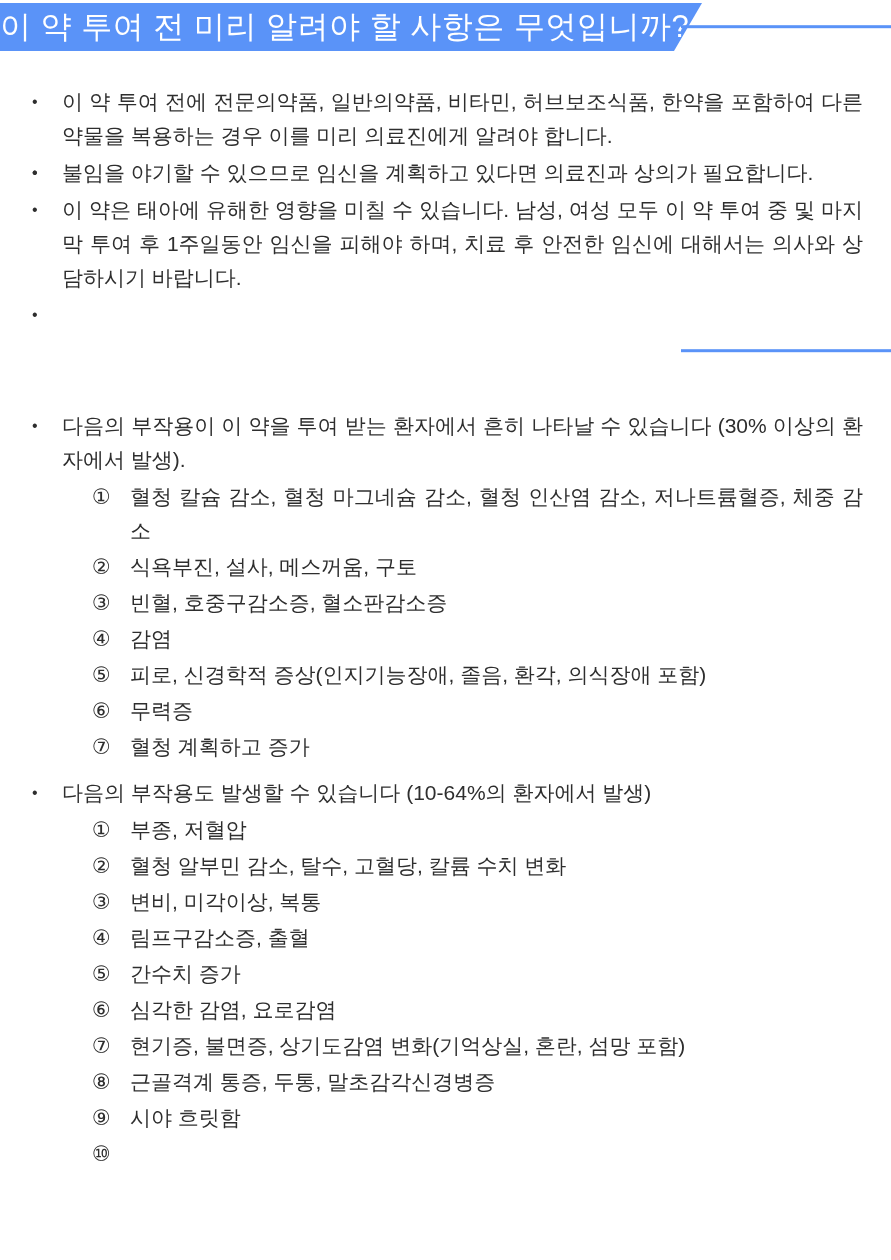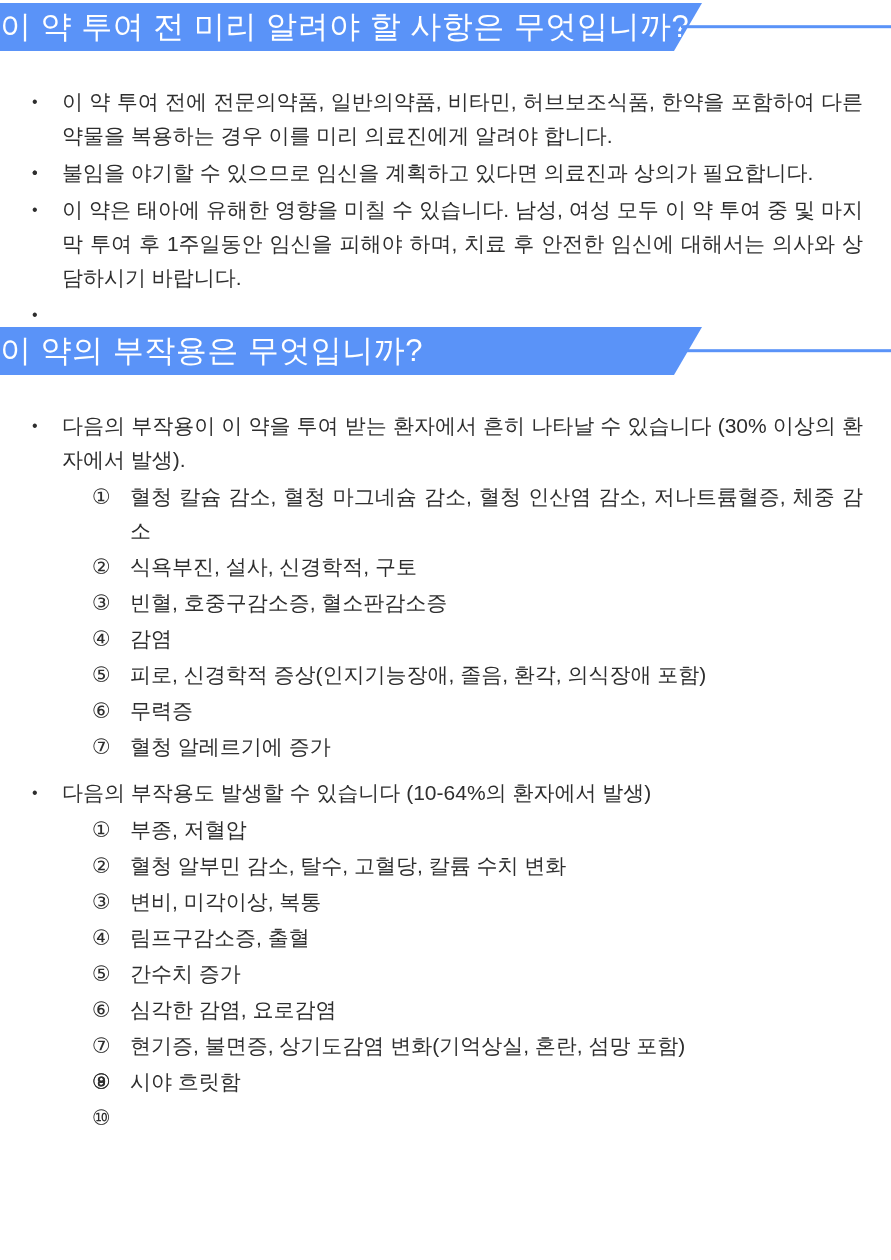--- a/index.html
+++ b/index.html
@@ -111,43 +111,40 @@
         <li class="bullet-item"><span class="bullet-marker">•</span><span class="bullet-text">불임을 야기할 수 있으므로 임신을 계획하고 있다면 의료진과 상의가 필요합니다.</span></li>
         <li class="bullet-item"><span class="bullet-marker">•</span><span class="bullet-text">이 약은 태아에 유해한 영향을 미칠 수 있습니다. 남성, 여성 모두 이 약 투여 중 및 마지막 투여 후 1주일동안 임신을 피해야 하며, 치료 후 안전한 임신에 대해서는 의사와 상담하시기 바랍니다.</span></li>
         <li class="bullet-item"><span class="bullet-marker">•</span></li>
       </ul>
   </section>
 
   <div class="section-gap"></div>
 
   <section>
     <header class="banner">
-      <div class="banner-shape">
-        <span class="banner-title">이 약의 부작용은 무엇입니까?</span>
-      </div>
       <div class="banner-line"></div>
     </header>
     <ul class="bullets">
         <li class="bullet-item"><span class="bullet-marker">•</span><span class="bullet-text">다음의 부작용이 이 약을 투여 받는 환자에서 흔히 나타날 수 있습니다 (30% 이상의 환자에서 발생).</span><ol class="numbered">
             <li class="numbered-item"><span class="num-marker">①</span><span class="num-text">혈청 칼슘 감소, 혈청 마그네슘 감소, 혈청 인산염 감소, 저나트륨혈증, 체중 감소</span></li>
-            <li class="numbered-item"><span class="num-marker">②</span><span class="num-text">식욕부진, 설사, 신경학적, 구토</span></li>
+            <li class="numbered-item"><span class="num-marker">②</span><span class="num-text">식욕부진, 설사, 메스꺼움, 구토</span></li>
             <li class="numbered-item"><span class="num-marker">③</span><span class="num-text">빈혈, 호중구감소증, 혈소판감소증</span></li>
             <li class="numbered-item"><span class="num-marker">④</span><span class="num-text">감염</span></li>
             <li class="numbered-item"><span class="num-marker">⑤</span><span class="num-text">피로, 신경학적 증상(인지기능장애, 졸음, 환각, 의식장애 포함)</span></li>
             <li class="numbered-item"><span class="num-marker">⑥</span><span class="num-text">무력증</span></li>
-            <li class="numbered-item"><span class="num-marker">⑦</span><span class="num-text">혈청 알레르기에 증가</span></li>
+            <li class="numbered-item"><span class="num-marker">⑦</span><span class="num-text">혈청 계획하고 증가</span></li>
           </ol></li>
         <li class="bullet-item"><span class="bullet-marker">•</span><span class="bullet-text">다음의 부작용도 발생할 수 있습니다 (10-64%의 환자에서 발생)</span><ol class="numbered">
             <li class="numbered-item"><span class="num-marker">①</span><span class="num-text">부종, 저혈압</span></li>
             <li class="numbered-item"><span class="num-marker">②</span><span class="num-text">혈청 알부민 감소, 탈수, 고혈당, 칼륨 수치 변화</span></li>
             <li class="numbered-item"><span class="num-marker">③</span><span class="num-text">변비, 미각이상, 복통</span></li>
             <li class="numbered-item"><span class="num-marker">④</span><span class="num-text">림프구감소증, 출혈</span></li>
             <li class="numbered-item"><span class="num-marker">⑤</span><span class="num-text">간수치 증가</span></li>
             <li class="numbered-item"><span class="num-marker">⑥</span><span class="num-text">심각한 감염, 요로감염</span></li>
             <li class="numbered-item"><span class="num-marker">⑦</span><span class="num-text">현기증, 불면증, 상기도감염 변화(기억상실, 혼란, 섬망 포함)</span></li>
-            <li class="numbered-item"><span class="num-marker">⑧</span></li>
+            <li class="numbered-item"><span class="num-marker">⑧</span><span class="num-text">근골격계 통증, 두통, 말초감각신경병증</span></li>
             <li class="numbered-item"><span class="num-marker">⑨</span><span class="num-text">시야 흐릿함</span></li>
             <li class="numbered-item"><span class="num-marker">⑩</span></li>
           </ol></li>
       </ul>
   </section>
 
 </div>
 
 </body></html>

